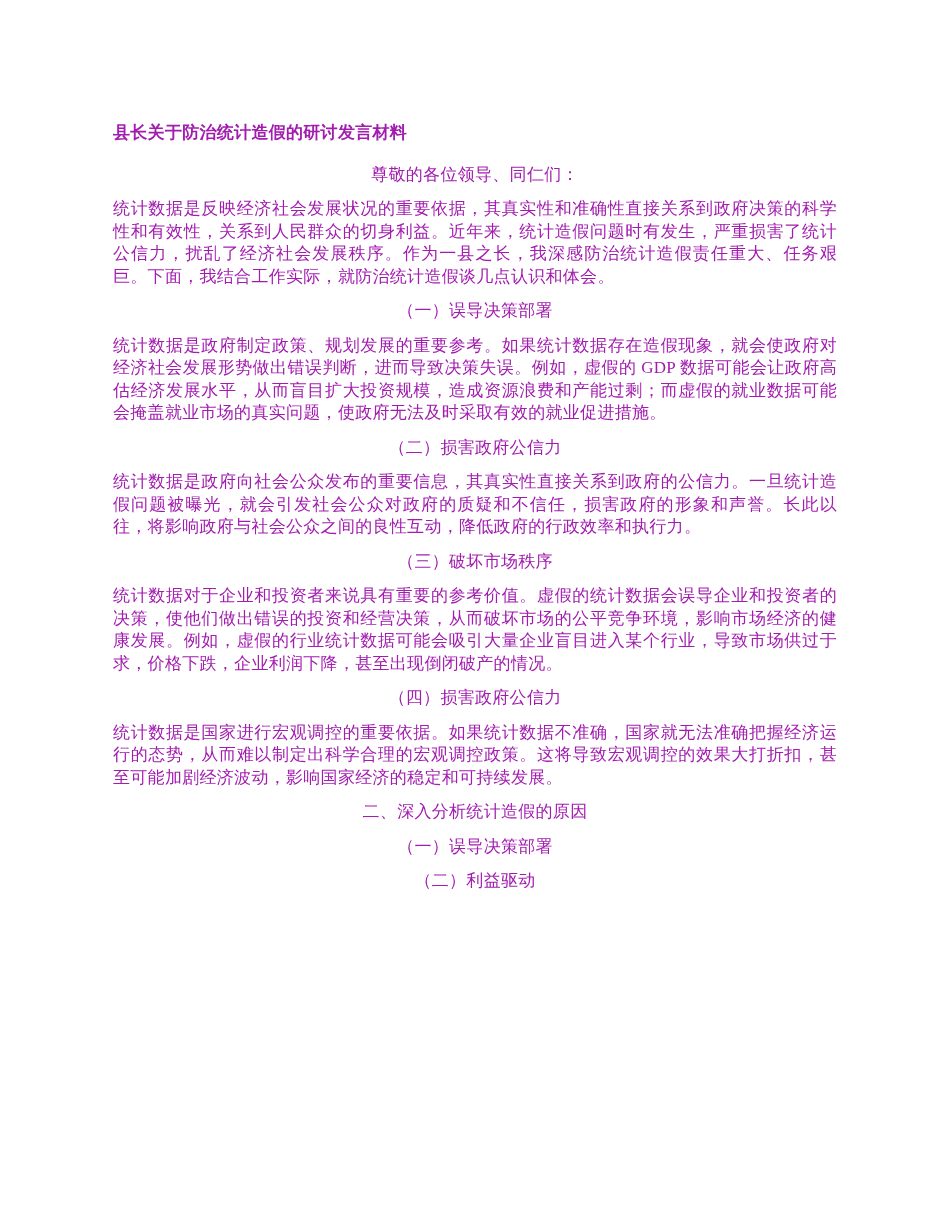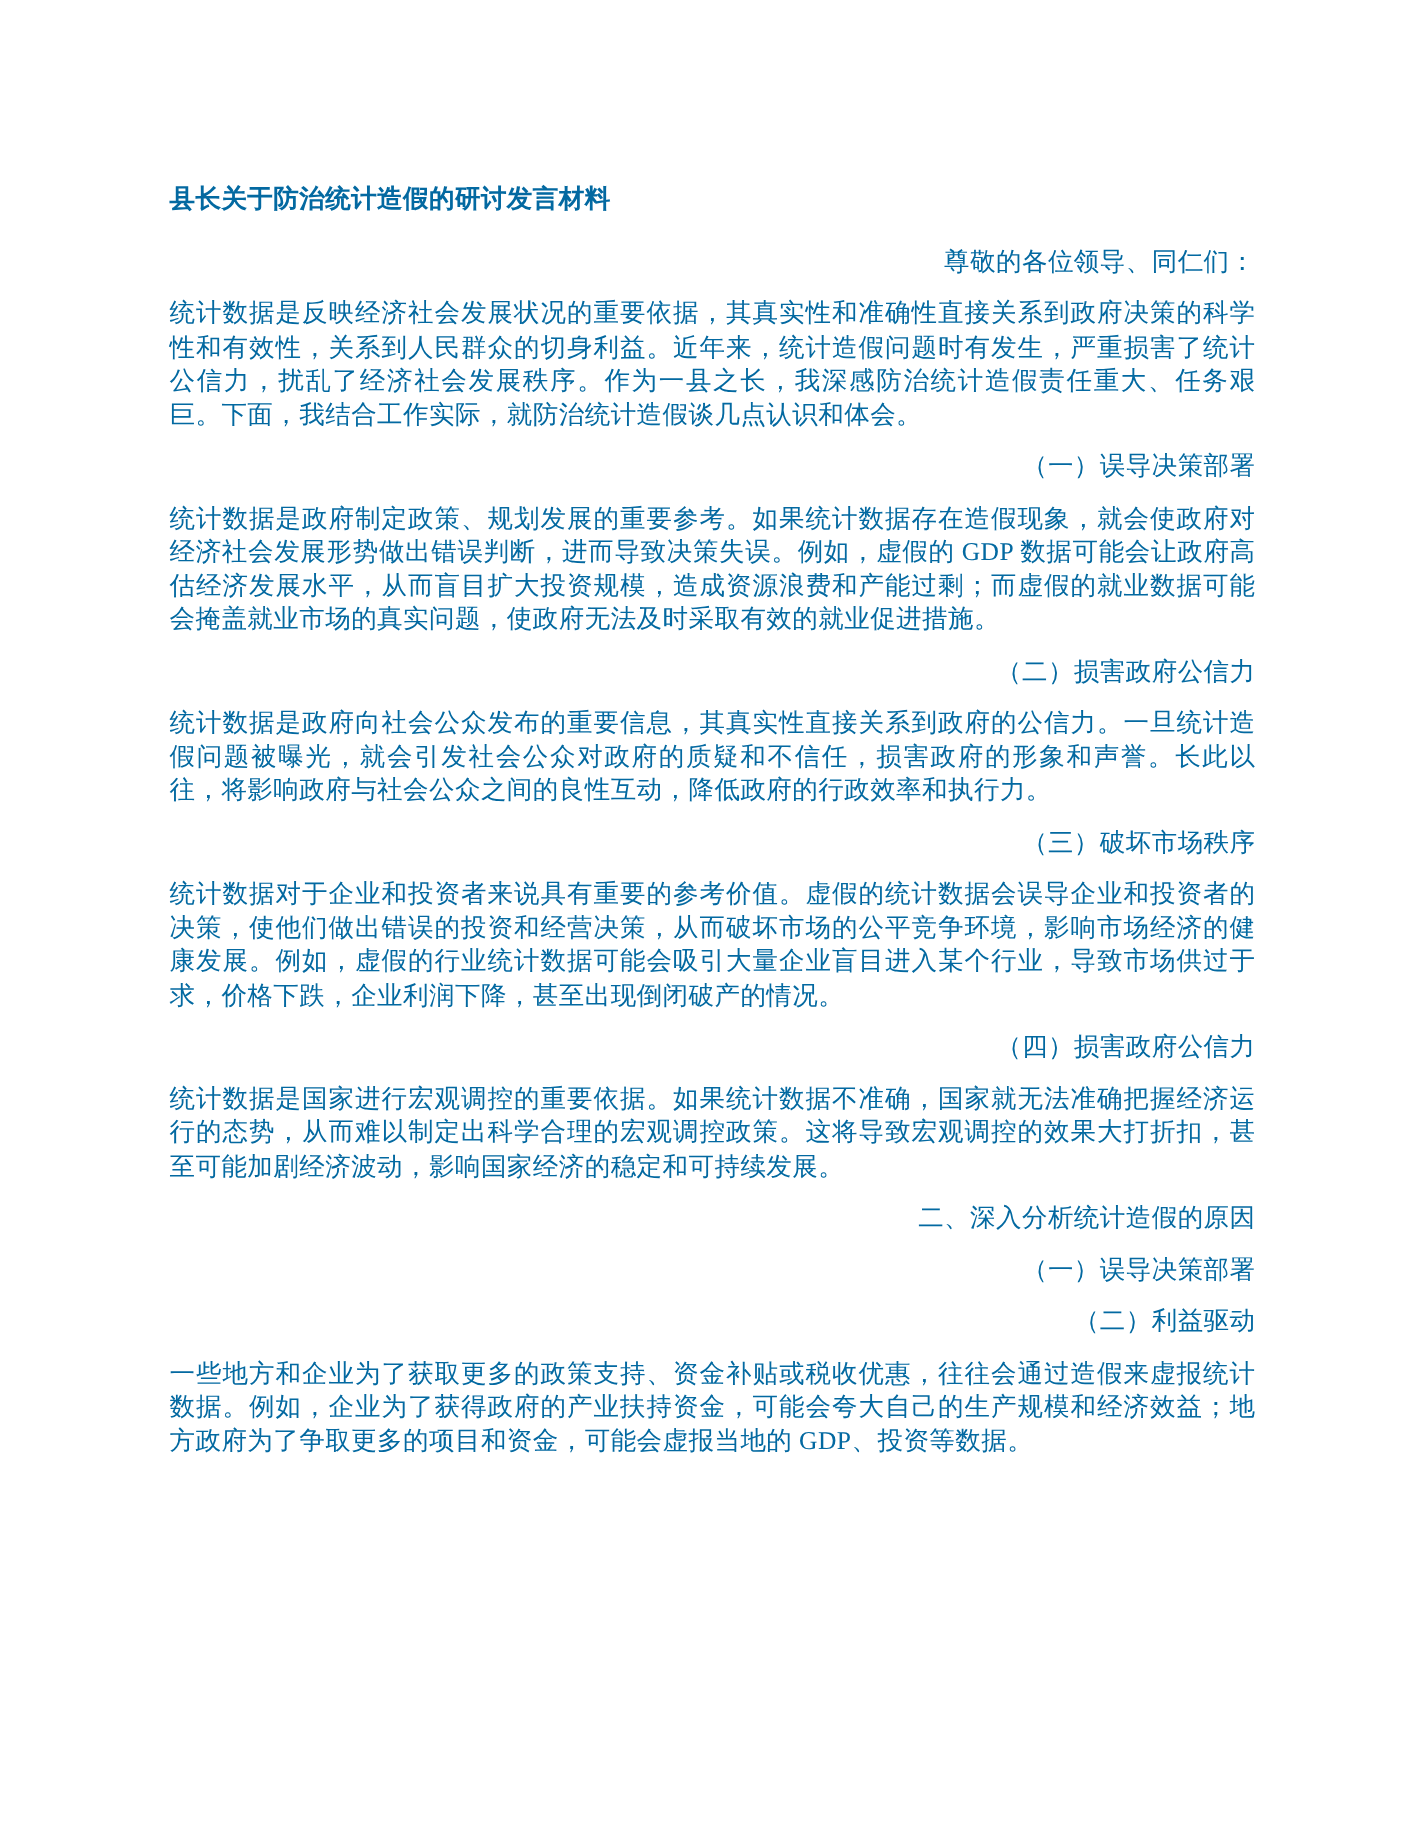--- a/index.html
+++ b/index.html
@@ -9,40 +9,40 @@
   }
   .page {
     position: relative;
     width: 950px;
     min-height: 1230px;
     margin: 0 auto;
     background: #ffffff;
     box-sizing: border-box;
     padding: 122px 113px 60px 113px;
     font-family: "Liberation Serif", "DejaVu Serif", serif;
-    color: #0369a1;
+    color: #a21caf;
   }
   .para {
     font-size: 17px;
     line-height: 22.5px;
     margin: 0 0 12px 0;
     text-align: justify;
     word-break: break-all;
     letter-spacing: 0.3px;
   }
   .title {
     font-size: 17px;
     font-weight: bold;
     margin: 0 0 19px 0;
     text-align: left;
   }
   .salutation,
   .section-heading,
   .subsection-heading {
-    text-align: right;
+    text-align: center;
   }
 </style>
 </head>
 <body>
 
 <div class="page">
   <div>
       <h1 class="para title">县长关于防治统计造假的研讨发言材料</h1>
       <p class="para salutation">尊敬的各位领导、同仁们：</p>
       <p class="para body">统计数据是反映经济社会发展状况的重要依据，其真实性和准确性直接关系到政府决策的科学性和有效性，关系到人民群众的切身利益。近年来，统计造假问题时有发生，严重损害了统计公信力，扰乱了经济社会发展秩序。作为一县之长，我深感防治统计造假责任重大、任务艰巨。下面，我结合工作实际，就防治统计造假谈几点认识和体会。</p>
@@ -50,15 +50,14 @@
       <p class="para body">统计数据是政府制定政策、规划发展的重要参考。如果统计数据存在造假现象，就会使政府对经济社会发展形势做出错误判断，进而导致决策失误。例如，虚假的 GDP 数据可能会让政府高估经济发展水平，从而盲目扩大投资规模，造成资源浪费和产能过剩；而虚假的就业数据可能会掩盖就业市场的真实问题，使政府无法及时采取有效的就业促进措施。</p>
       <p class="para subsection-heading">（二）损害政府公信力</p>
       <p class="para body">统计数据是政府向社会公众发布的重要信息，其真实性直接关系到政府的公信力。一旦统计造假问题被曝光，就会引发社会公众对政府的质疑和不信任，损害政府的形象和声誉。长此以往，将影响政府与社会公众之间的良性互动，降低政府的行政效率和执行力。</p>
       <p class="para subsection-heading">（三）破坏市场秩序</p>
       <p class="para body">统计数据对于企业和投资者来说具有重要的参考价值。虚假的统计数据会误导企业和投资者的决策，使他们做出错误的投资和经营决策，从而破坏市场的公平竞争环境，影响市场经济的健康发展。例如，虚假的行业统计数据可能会吸引大量企业盲目进入某个行业，导致市场供过于求，价格下跌，企业利润下降，甚至出现倒闭破产的情况。</p>
       <p class="para subsection-heading">（四）损害政府公信力</p>
       <p class="para body">统计数据是国家进行宏观调控的重要依据。如果统计数据不准确，国家就无法准确把握经济运行的态势，从而难以制定出科学合理的宏观调控政策。这将导致宏观调控的效果大打折扣，甚至可能加剧经济波动，影响国家经济的稳定和可持续发展。</p>
       <p class="para section-heading">二、深入分析统计造假的原因</p>
       <p class="para subsection-heading">（一）误导决策部署</p>
       <p class="para subsection-heading">（二）利益驱动</p>
-      <p class="para body">一些地方和企业为了获取更多的政策支持、资金补贴或税收优惠，往往会通过造假来虚报统计数据。例如，企业为了获得政府的产业扶持资金，可能会夸大自己的生产规模和经济效益；地方政府为了争取更多的项目和资金，可能会虚报当地的 GDP、投资等数据。</p>
     </div>
 </div>
 
 </body></html>

